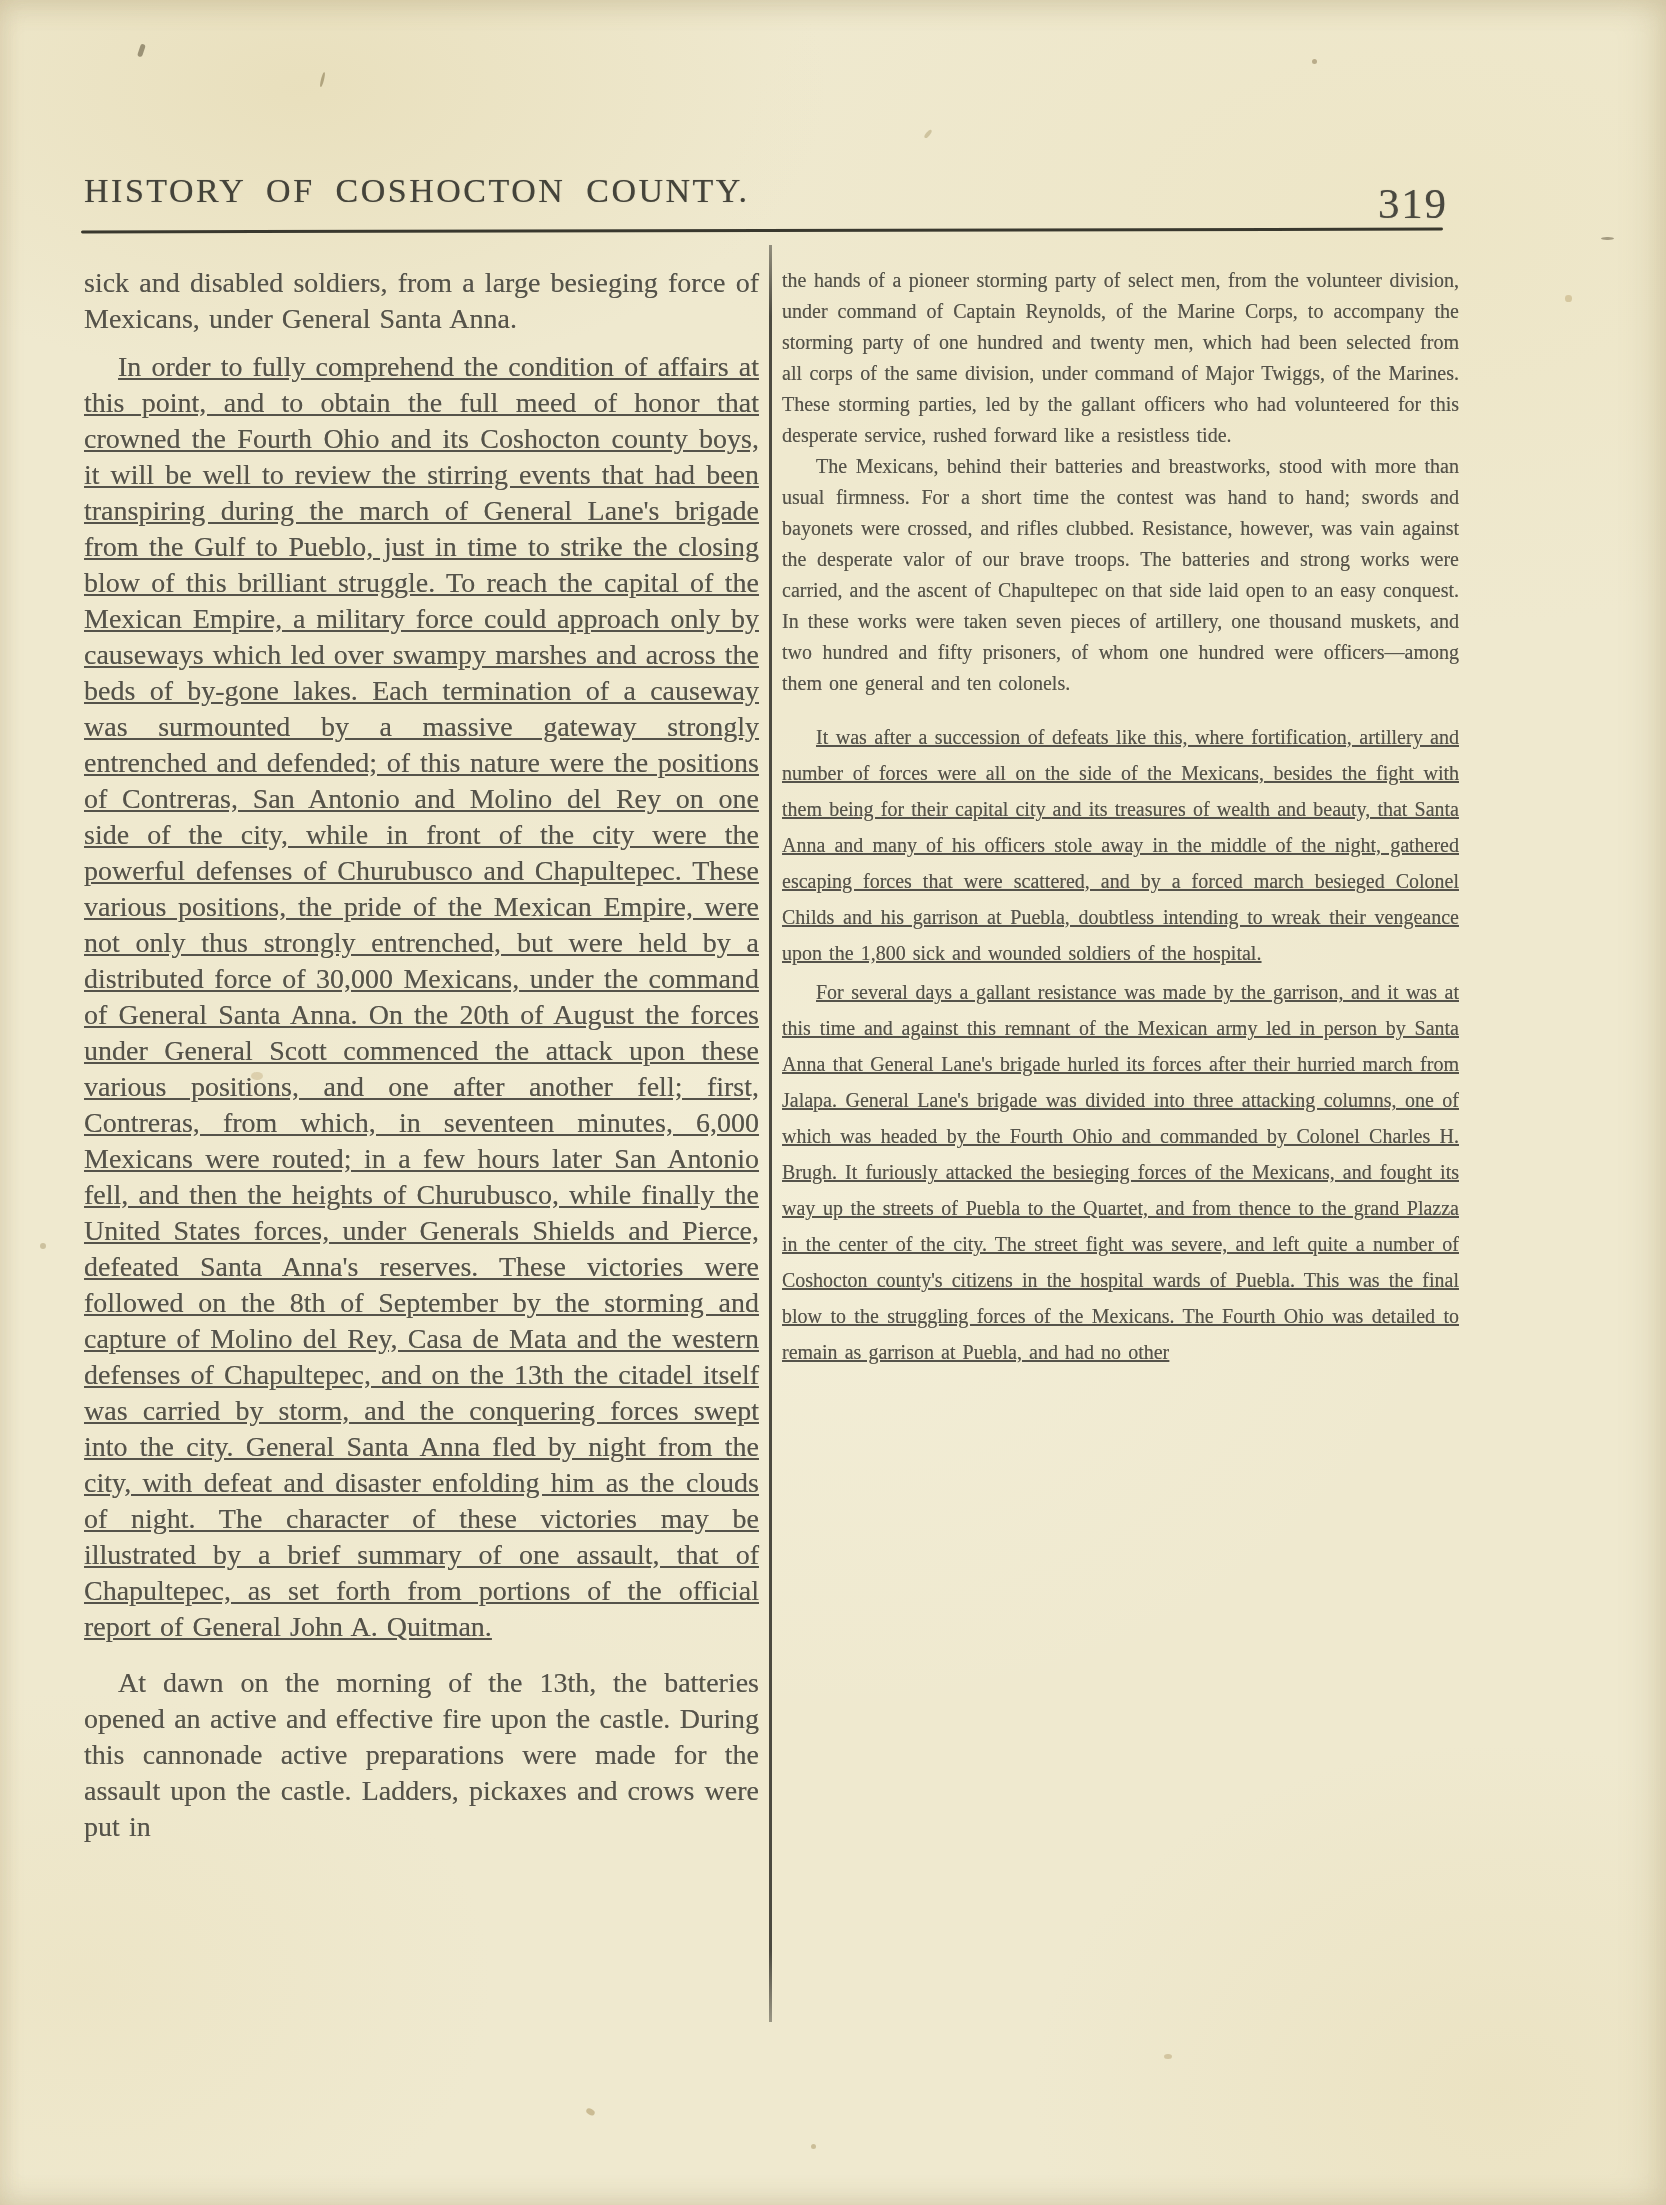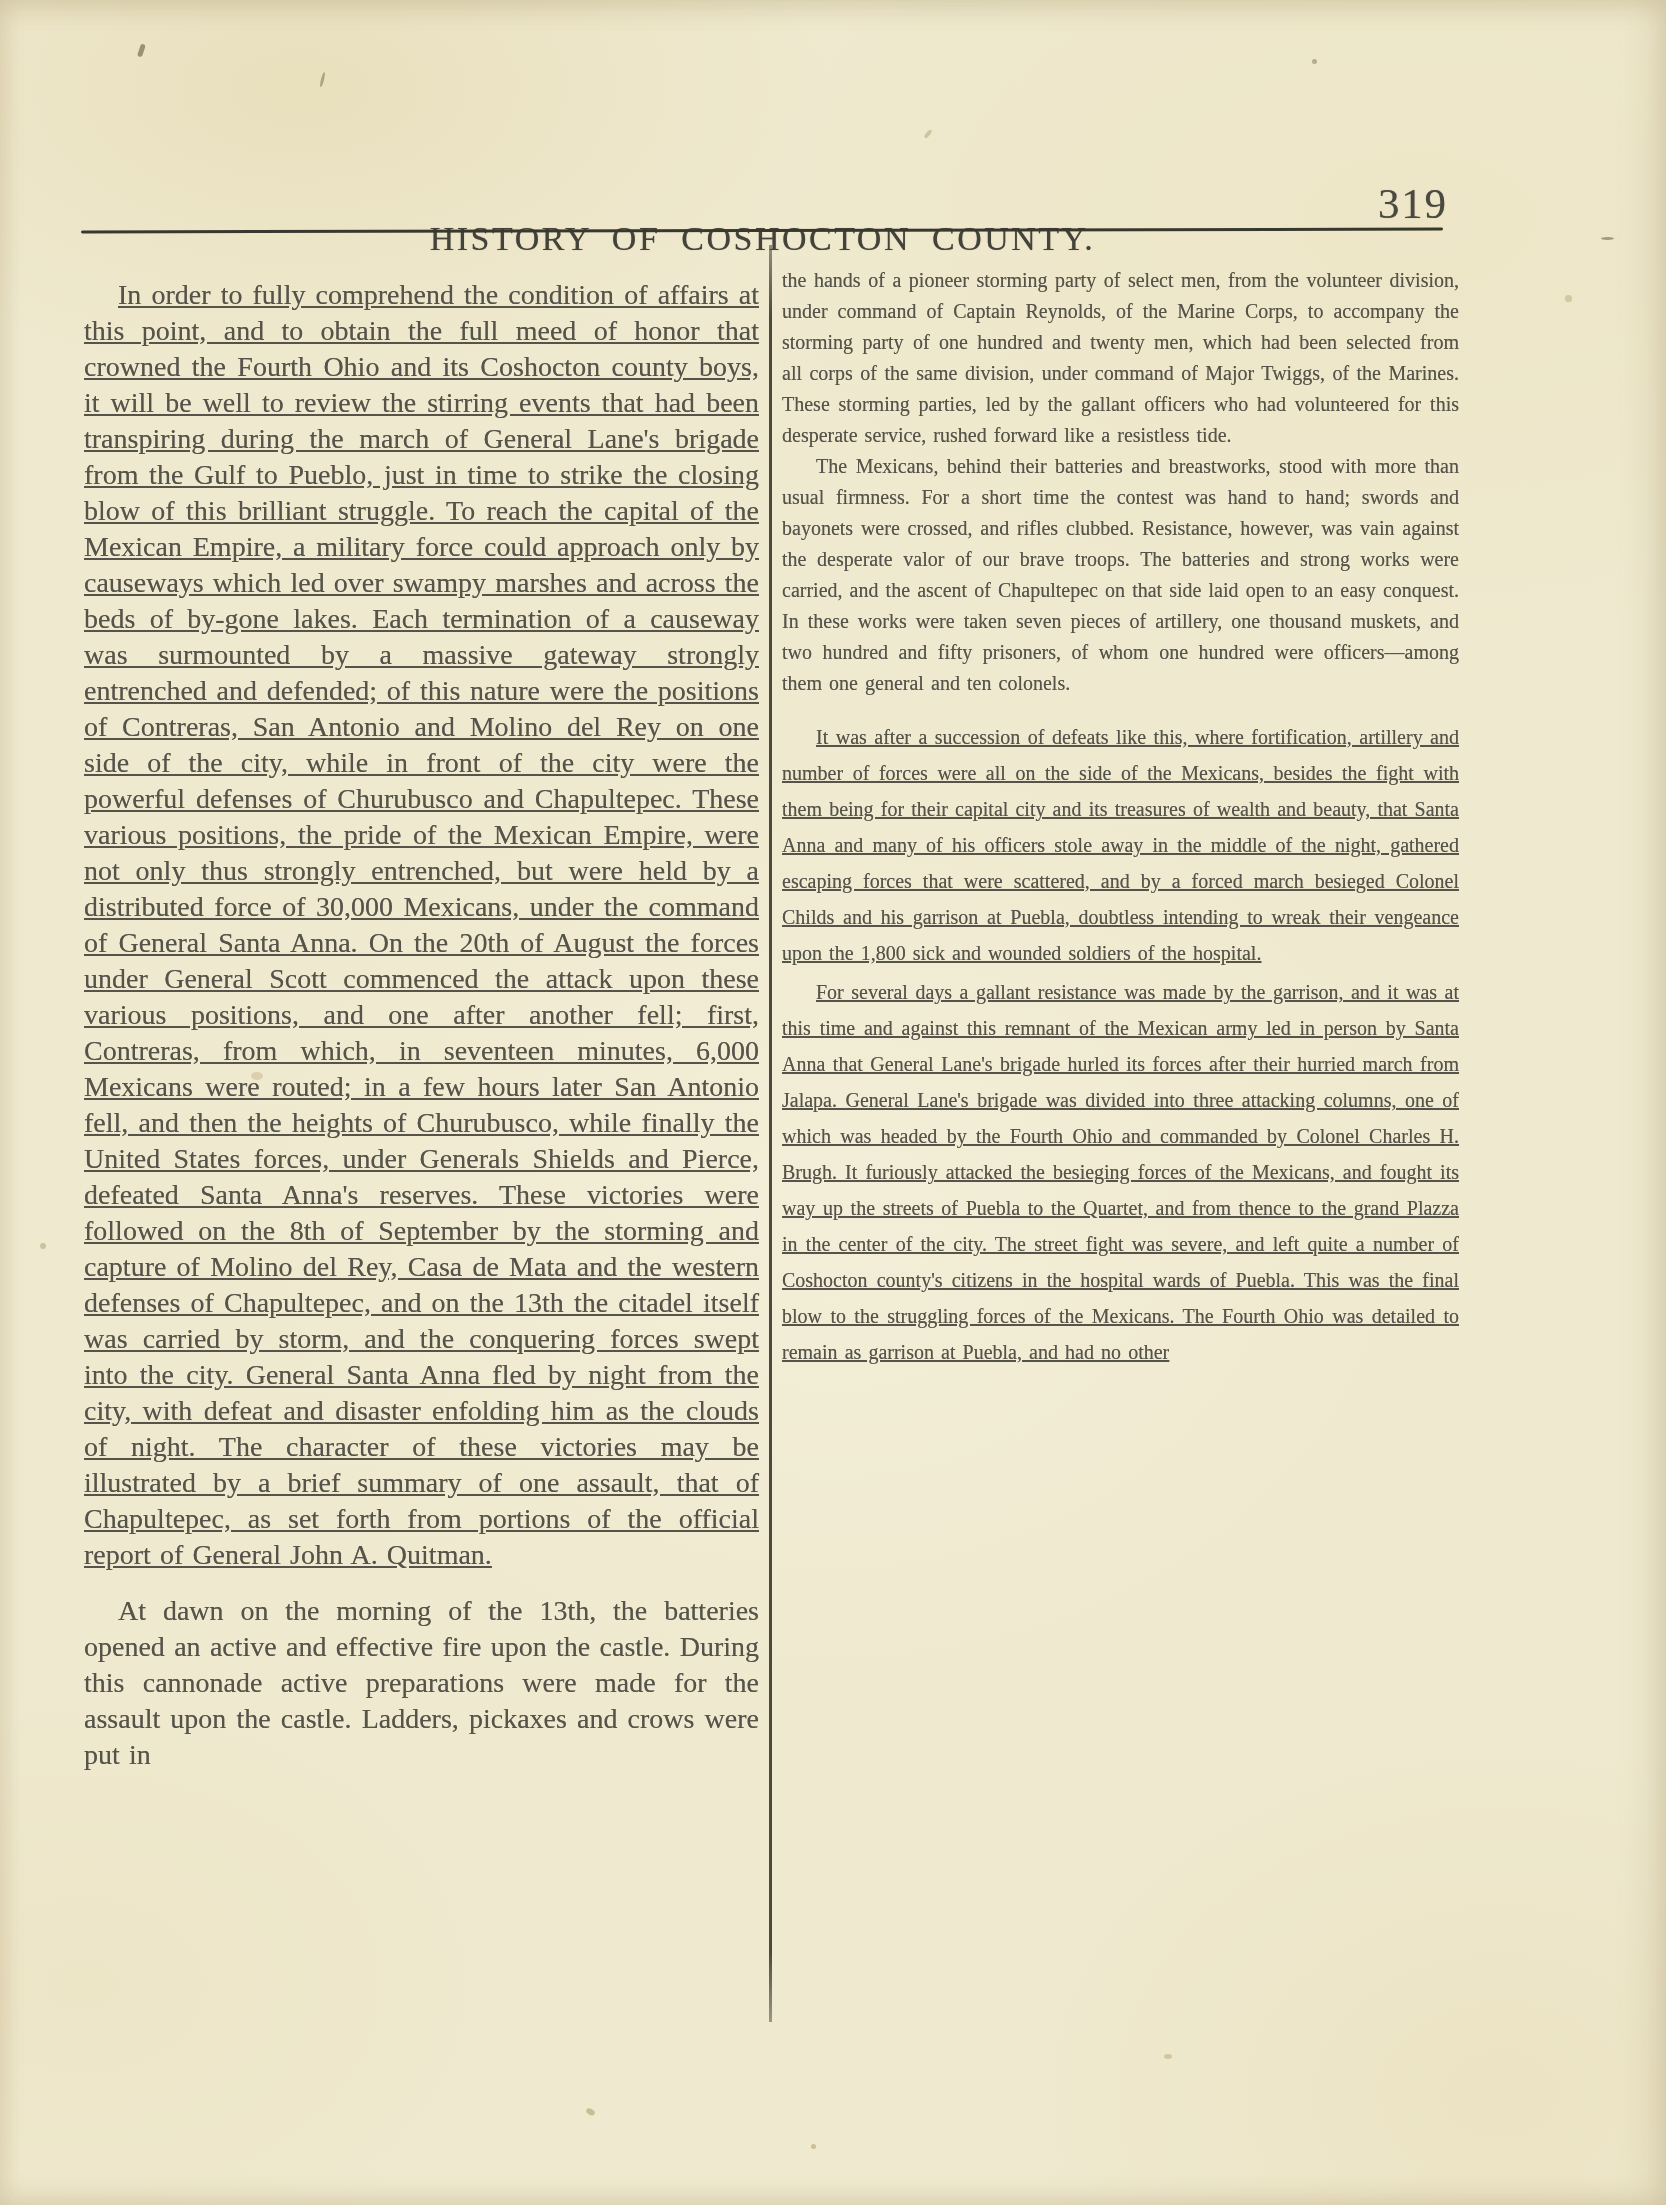--- a/index.html
+++ b/index.html
@@ -27,28 +27,26 @@
       inset -18.4px 0 32px rgba(150,128,78,0.16),
       inset 0 11.7px 22px rgba(150,128,78,0.10),
       inset 8.4px 0 20px rgba(150,128,78,0.07),
       inset 0 -10px 22px rgba(150,128,78,0.07);
   }
   .page-header-title {
     position: absolute;
     left: 84px;
     top: 172px;
     width: 1357px;
-    text-align: center;
     font-size: 34px;
     letter-spacing: 2.5px;
     word-spacing: 10px;
     color: #44433a;
     text-shadow: 0 0 0.8px rgba(68,67,58,0.55);
     white-space: nowrap;
-    margin-top: 48px;
   }
   .page-number {
     position: absolute;
     left: 1378px;
     top: 179px;
     font-size: 43px;
     letter-spacing: 1.7px;
     color: #4a4940;
     text-shadow: 0 0 0.8px rgba(68,67,58,0.5);
   }
@@ -117,20 +115,21 @@
 
   <div class="page-header-title">HISTORY OF COSHOCTON COUNTY.</div>
 
   <div class="page-number">319</div>
 
   <div class="header-rule"></div>
 
   <div class="column-divider"></div>
 
   <div class="text-column col-left">
+    <p>sick and disabled soldiers, from a large besieging force of Mexicans, under General Santa Anna.</p>
     <p class="indent gap-md">In order to fully comprehend the condition of affairs at this point, and to obtain the full meed of honor that crowned the Fourth Ohio and its Coshocton county boys, it will be well to review the stirring events that had been transpiring during the march of General Lane's brigade from the Gulf to Pueblo, just in time to strike the closing blow of this brilliant struggle. To reach the capital of the Mexican Empire, a military force could approach only by causeways which led over swampy marshes and across the beds of by-gone lakes. Each termination of a causeway was surmounted by a massive gateway strongly entrenched and defended; of this nature were the positions of Contreras, San Antonio and Molino del Rey on one side of the city, while in front of the city were the powerful defenses of Churubusco and Chapultepec. These various positions, the pride of the Mexican Empire, were not only thus strongly entrenched, but were held by a distributed force of 30,000 Mexicans, under the command of General Santa Anna. On the 20th of August the forces under General Scott commenced the attack upon these various positions, and one after another fell; first, Contreras, from which, in seventeen minutes, 6,000 Mexicans were routed; in a few hours later San Antonio fell, and then the heights of Churubusco, while finally the United States forces, under Generals Shields and Pierce, defeated Santa Anna's reserves. These victories were followed on the 8th of September by the storming and capture of Molino del Rey, Casa de Mata and the western defenses of Chapultepec, and on the 13th the citadel itself was carried by storm, and the conquering forces swept into the city. General Santa Anna fled by night from the city, with defeat and disaster enfolding him as the clouds of night. The character of these victories may be illustrated by a brief summary of one assault, that of Chapultepec, as set forth from portions of the official report of General John A. Quitman.</p>
     <p class="indent gap-lg">At dawn on the morning of the 13th, the batteries opened an active and effective fire upon the castle. During this cannonade active preparations were made for the assault upon the castle. Ladders, pickaxes and crows were put in</p>
   </div>
 
   <div class="text-column col-right">
     <p class="rc-tight">the hands of a pioneer storming party of select men, from the volunteer division, under command of Captain Reynolds, of the Marine Corps, to accompany the storming party of one hundred and twenty men, which had been selected from all corps of the same division, under command of Major Twiggs, of the Marines. These storming parties, led by the gallant officers who had volunteered for this desperate service, rushed forward like a resistless tide.</p>
     <p class="rc-tight indent">The Mexicans, behind their batteries and breastworks, stood with more than usual firmness. For a short time the contest was hand to hand; swords and bayonets were crossed, and rifles clubbed. Resistance, however, was vain against the desperate valor of our brave troops. The batteries and strong works were carried, and the ascent of Chapultepec on that side laid open to an easy conquest. In these works were taken seven pieces of artillery, one thousand muskets, and two hundred and fifty prisoners, of whom one hundred were officers—among them one general and ten colonels.</p>
     <p class="rc-loose indent gap-lg">It was after a succession of defeats like this, where fortification, artillery and number of forces were all on the side of the Mexicans, besides the fight with them being for their capital city and its treasures of wealth and beauty, that Santa Anna and many of his officers stole away in the middle of the night, gathered escaping forces that were scattered, and by a forced march besieged Colonel Childs and his garrison at Puebla, doubtless intending to wreak their vengeance upon the 1,800 sick and wounded soldiers of the hospital.</p>
     <p class="rc-loose indent gap-sm">For several days a gallant resistance was made by the garrison, and it was at this time and against this remnant of the Mexican army led in person by Santa Anna that General Lane's brigade hurled its forces after their hurried march from Jalapa. General Lane's brigade was divided into three attacking columns, one of which was headed by the Fourth Ohio and commanded by Colonel Charles H. Brugh. It furiously attacked the besieging forces of the Mexicans, and fought its way up the streets of Puebla to the Quartet, and from thence to the grand Plazza in the center of the city. The street fight was severe, and left quite a number of Coshocton county's citizens in the hospital wards of Puebla. This was the final blow to the struggling forces of the Mexicans. The Fourth Ohio was detailed to remain as garrison at Puebla, and had no other</p>
   </div>

